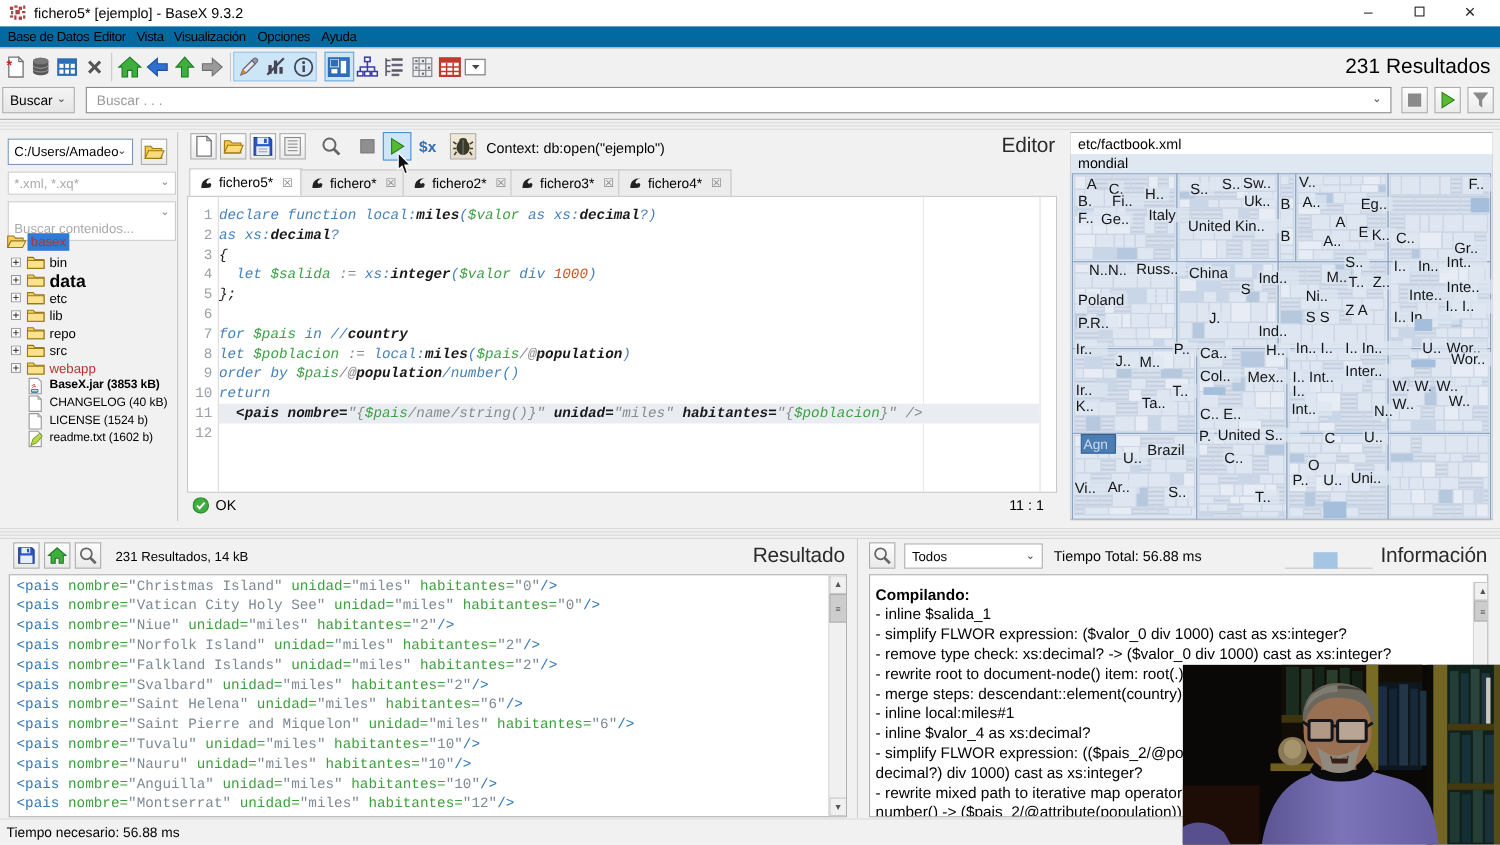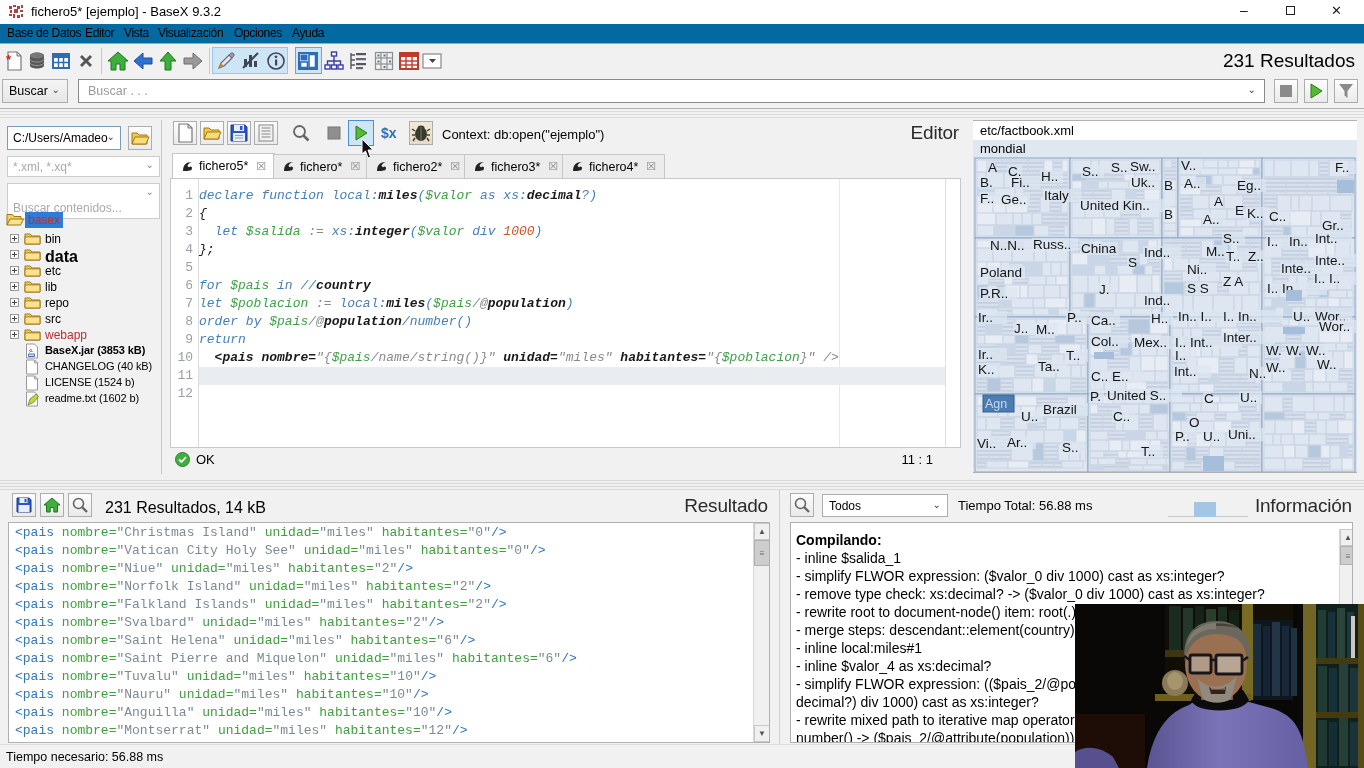--- a/index.html
+++ b/index.html
@@ -541,40 +541,41 @@
 <div>6</div>
 <div>7</div>
 <div>8</div>
 <div>9</div>
 <div>10</div>
 <div>11</div>
 <div>12</div>
         </div>
     <div class="abs" style="left:28px;top:8px;font-family:'Liberation Mono',monospace;font-size:13px;color:#1a1a1a;">
           <div class="cl"><span class="kw">declare</span> <span class="kw">function</span> <span class="kw">local:</span><span class="nb">miles</span><span class="kw">(</span><span class="vr">$valor</span> <span class="kw">as</span> <span class="kw">xs:</span><span class="nb">decimal</span><span class="kw">?)</span></div>
+<div class="cl"><span class="kw">as</span> <span class="kw">xs:</span><span class="nb">decimal</span><span class="kw">?</span></div>
 <div class="cl">{</div>
 <div class="cl">  <span class="kw">let</span> <span class="vr">$salida</span> <span class="op">:=</span> <span class="kw">xs:</span><span class="nb">integer</span><span class="kw">(</span><span class="vr">$valor</span> <span class="kw">div</span> <span class="nm">1000</span><span class="kw">)</span></div>
 <div class="cl">};</div>
 <div class="cl">&nbsp;</div>
 <div class="cl"><span class="kw">for</span> <span class="vr">$pais</span> <span class="kw">in</span> <span class="kw">//</span><span class="nb">country</span></div>
 <div class="cl"><span class="kw">let</span> <span class="vr">$poblacion</span> <span class="op">:=</span> <span class="kw">local:</span><span class="nb">miles</span><span class="kw">(</span><span class="vr">$pais</span><span class="op">/</span><span class="op">@</span><span class="nb">population</span><span class="kw">)</span></div>
 <div class="cl"><span class="kw">order</span> <span class="kw">by</span> <span class="vr">$pais</span><span class="op">/</span><span class="op">@</span><span class="nb">population</span><span class="kw">/</span><span class="kw">number()</span></div>
 <div class="cl"><span class="kw">return</span></div>
 <div class="cl">  <span class="nb">&lt;pais</span> <span class="nb">nombre=</span><span class="op">"{</span><span class="vr">$pais</span><span class="op">/name/string()}"</span> <span class="nb">unidad=</span><span class="op">"miles"</span> <span class="nb">habitantes=</span><span class="op">"{</span><span class="vr">$poblacion</span><span class="op">}"</span> <span class="op">/&gt;</span></div>
         </div>
   </div>
   <div class="abs" style="left:0;top:328px;width:791px;height:22px;">
     <span class="abs" style="left:5px;top:4px;">
           <svg width="15" height="15" viewBox="0 0 15 15" style="">
             <circle cx="7.5" cy="7.5" r="7" fill="#3fae3f" stroke="#2a8a2a"></circle>
             <path d="M4 7.5 L6.5 10 L11 5" stroke="#fff" stroke-width="1.8" fill="none"></path>
           </svg>
         </span>
     <span class="abs" style="left:26px;top:4px;font-size:13px;">OK</span>
-    <span class="abs" style="right:28px;top:4px;font-size:13px;margin-left:38px;">11 : 1</span>
+    <span class="abs" style="right:12px;top:4px;font-size:13px;margin-left:38px;">11 : 1</span>
   </div>
 </div>
 
 <div class="abs" style="left:973px;top:120px;width:384px;height:353px;border:1px solid #b0b0b0;background:#fff;"></div>
 <svg class="abs" style="left:973px;top:121px;" width="384" height="351" viewBox="973 121 384 351">
 <rect x="973" y="121" width="384" height="19" fill="#ffffff"></rect>
 <rect x="973" y="140" width="384" height="18" fill="#dfe7f0"></rect>
 <text x="980" y="135" font-size="13" font-family="Liberation Sans" fill="#000">etc/factbook.xml</text>
 <text x="980" y="153" font-size="13" font-family="Liberation Sans" fill="#000">mondial</text>
 <defs>
@@ -1462,21 +1463,21 @@
         <svg width="18" height="18" viewBox="0 0 18 18" style="">
           <path d="M9 2 L17 9 H14.5 V16 H10.8 V11.5 H7.2 V16 H3.5 V9 H1 Z" fill="#3fae3f" stroke="#1d7a1d" stroke-width="1"></path>
         </svg>
       </span>
   <span class="btn" style="left:68px;top:3px;width:24px;height:24px;">
         <svg width="18" height="18" viewBox="0 0 18 18" style="">
           <circle cx="7.5" cy="7.5" r="5" fill="#f4f4f8" fill-opacity="0.6" stroke="#666" stroke-width="1.6"></circle>
           <line x1="11" y1="11" x2="16" y2="16" stroke="#666" stroke-width="2.4"></line>
         </svg>
       </span>
-  <span class="abs" style="left:105px;top:9px;font-size:16px;">231 Resultados, 14 kB</span>
+  <span class="abs" style="left:105px;top:9px;font-size:12px;">231 Resultados, 14 kB</span>
   <span class="abs plabel" style="right:10px;top:5px;">Resultado</span>
   <div class="abs" style="left:8px;top:32px;width:762px;height:221px;background:#fff;border:1px solid #b0b0b0;overflow:hidden;">
     <div class="abs" style="left:6px;top:1px;font-family:'Liberation Mono',monospace;font-size:13px;">
           <div class="rl"><span class="xt">&lt;pais</span> <span class="xa">nombre=</span><span class="xv">"Christmas Island"</span> <span class="xa">unidad=</span><span class="xv">"miles"</span> <span class="xa">habitantes=</span><span class="xv">"0"</span><span class="xt">/&gt;</span></div>
 <div class="rl"><span class="xt">&lt;pais</span> <span class="xa">nombre=</span><span class="xv">"Vatican City Holy See"</span> <span class="xa">unidad=</span><span class="xv">"miles"</span> <span class="xa">habitantes=</span><span class="xv">"0"</span><span class="xt">/&gt;</span></div>
 <div class="rl"><span class="xt">&lt;pais</span> <span class="xa">nombre=</span><span class="xv">"Niue"</span> <span class="xa">unidad=</span><span class="xv">"miles"</span> <span class="xa">habitantes=</span><span class="xv">"2"</span><span class="xt">/&gt;</span></div>
 <div class="rl"><span class="xt">&lt;pais</span> <span class="xa">nombre=</span><span class="xv">"Norfolk Island"</span> <span class="xa">unidad=</span><span class="xv">"miles"</span> <span class="xa">habitantes=</span><span class="xv">"2"</span><span class="xt">/&gt;</span></div>
 <div class="rl"><span class="xt">&lt;pais</span> <span class="xa">nombre=</span><span class="xv">"Falkland Islands"</span> <span class="xa">unidad=</span><span class="xv">"miles"</span> <span class="xa">habitantes=</span><span class="xv">"2"</span><span class="xt">/&gt;</span></div>
 <div class="rl"><span class="xt">&lt;pais</span> <span class="xa">nombre=</span><span class="xv">"Svalbard"</span> <span class="xa">unidad=</span><span class="xv">"miles"</span> <span class="xa">habitantes=</span><span class="xv">"2"</span><span class="xt">/&gt;</span></div>
 <div class="rl"><span class="xt">&lt;pais</span> <span class="xa">nombre=</span><span class="xv">"Saint Helena"</span> <span class="xa">unidad=</span><span class="xv">"miles"</span> <span class="xa">habitantes=</span><span class="xv">"6"</span><span class="xt">/&gt;</span></div>

